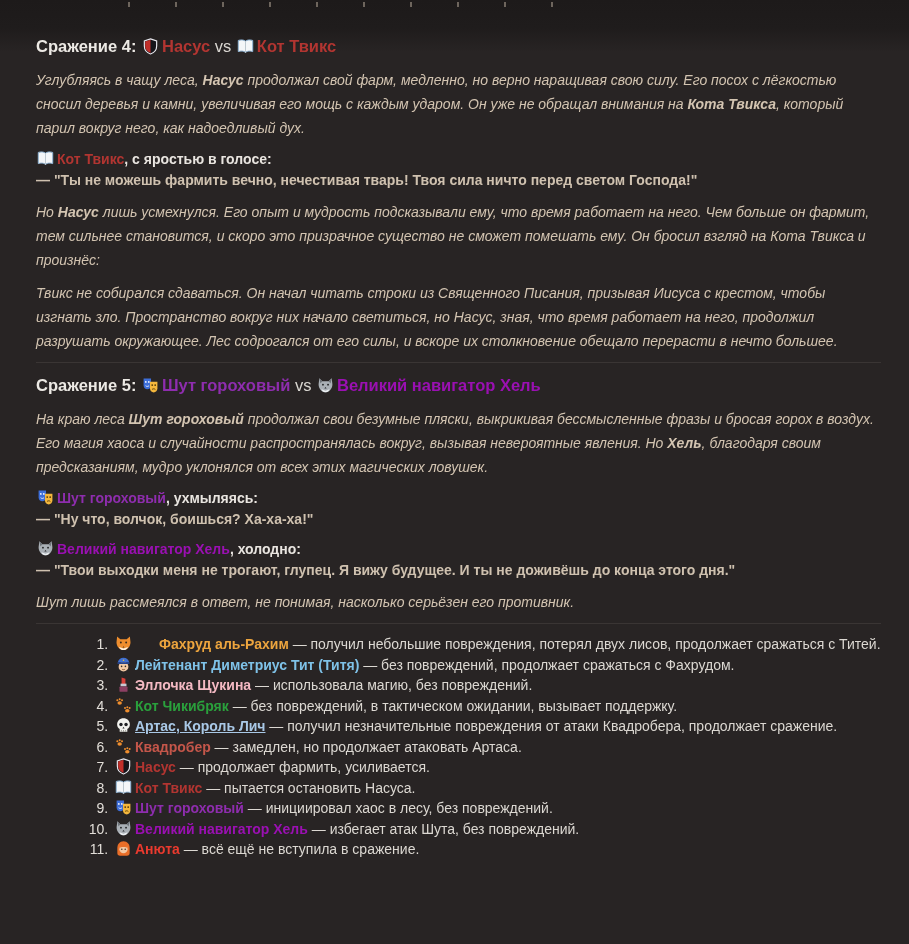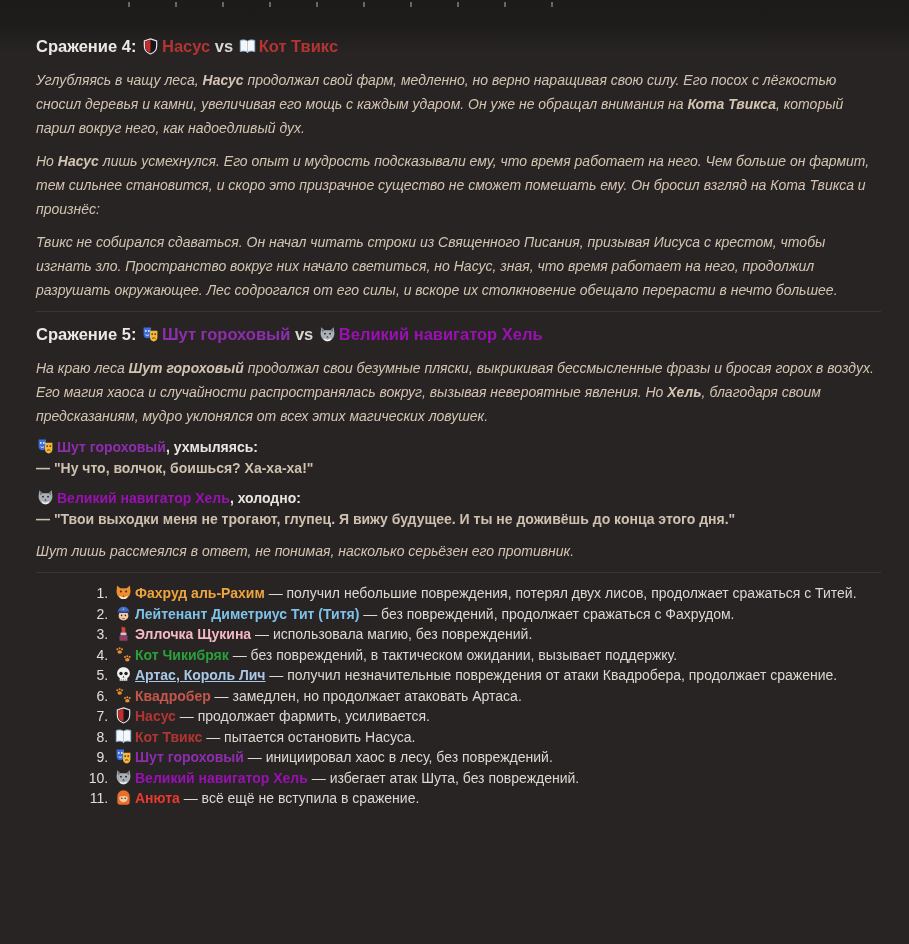--- a/index.html
+++ b/index.html
@@ -22,21 +22,21 @@
   }
   h3.status { margin: 12px 0 0; }
   p.narration {
     margin: 9px 0; line-height: 24px; font-style: italic; color: #d3c4b1;
   }
   p.narration b { font-weight: 700; }
   p.speech { margin: 9px 0; line-height: 21px; }
   .speaker-name { font-weight: 700; }
   .manner { font-weight: 700; color: #e9e5e0; }
   .quote { font-weight: 700; color: #cfc1af; }
-  .vs { font-weight: 700; color: #d9d6d1; }
+  .vs { font-weight: 400; color: #d9d6d1; }
   .fighter { font-weight: 700; }
   hr.section-divider { border: 0; border-top: 1px solid #3a3534; margin: 9px 0; }
   ol.status-list { margin: 10px 0 0; padding-left: 76px; }
   ol.status-list li {
     line-height: 20.5px; color: #dcd8d2; padding-left: 2px; font-size: 14px;
   }
   ol.status-list li::marker { color: #e2ded8; }
   .p-name { font-weight: 700; }
   .icon {
     display: inline-block; width: 17px; height: 17px;
@@ -51,20 +51,24 @@
   <div class="clipped-line"></div>
   <div class="content" id="content">
       <h3 class="battle">Сражение 4: <span class="icon"><svg viewBox="0 0 16 16">
             <path d="M8 .8l5.8 1.9v4.9c0 3.8-2.7 6.4-5.8 7.4-3.1-1-5.8-3.6-5.8-7.4V2.7z" fill="#15151a" stroke="#e8e8ee" stroke-width="1.1"></path>
             <path d="M8 1.6L3 3.2v4.4c0 3.2 2.2 5.5 5 6.4z" fill="#c22f2a"></path>
           </svg></span><span class="fighter" style="color: rgb(178, 53, 49);">Насус</span><span class="vs"> vs </span><span class="icon"><svg viewBox="0 0 16 16">
             <path d="M8 3C6.2 1.6 3.6 1.5 1.2 2.3v10.5c2.4-.8 5-.7 6.8.7 1.8-1.4 4.4-1.5 6.8-.7V2.3C12.4 1.5 9.8 1.6 8 3z" fill="#f4f6f8" stroke="#8fb4d6" stroke-width=".9"></path>
             <path d="M8 3v11" stroke="#b9c4cc" stroke-width=".9"></path>
           </svg></span><span class="fighter" style="color: rgb(178, 53, 49);">Кот Твикс</span></h3>
       <p class="narration">Углубляясь в чащу леса, <b>Насус</b> продолжал свой фарм, медленно, но верно наращивая свою силу. Его посох с лёгкостью сносил деревья и камни, увеличивая его мощь с каждым ударом. Он уже не обращал внимания на <b>Кота Твикса</b>, который парил вокруг него, как надоедливый дух.</p>
+      <p class="speech"><span class="icon"><svg viewBox="0 0 16 16">
+            <path d="M8 3C6.2 1.6 3.6 1.5 1.2 2.3v10.5c2.4-.8 5-.7 6.8.7 1.8-1.4 4.4-1.5 6.8-.7V2.3C12.4 1.5 9.8 1.6 8 3z" fill="#f4f6f8" stroke="#8fb4d6" stroke-width=".9"></path>
+            <path d="M8 3v11" stroke="#b9c4cc" stroke-width=".9"></path>
+          </svg></span><span class="speaker-name" style="color: rgb(178, 53, 49);">Кот Твикс</span><span class="manner">, с яростью в голосе:</span><br><span class="quote">— "Ты не можешь фармить вечно, нечестивая тварь! Твоя сила ничто перед светом Господа!"</span></p>
       <p class="narration">Но <b>Насус</b> лишь усмехнулся. Его опыт и мудрость подсказывали ему, что время работает на него. Чем больше он фармит, тем сильнее становится, и скоро это призрачное существо не сможет помешать ему. Он бросил взгляд на Кота Твикса и произнёс:</p>
       <p class="narration">Твикс не собирался сдаваться. Он начал читать строки из Священного Писания, призывая Иисуса с крестом, чтобы изгнать зло. Пространство вокруг них начало светиться, но Насус, зная, что время работает на него, продолжил разрушать окружающее. Лес содрогался от его силы, и вскоре их столкновение обещало перерасти в нечто большее.</p>
       <hr class="section-divider">
       <h3 class="battle">Сражение 5: <span class="icon"><svg viewBox="0 0 16 16">
             <path d="M1.5 1.5h7v6.2c0 2.3-1.6 3.8-3.5 3.8S1.5 10 1.5 7.7z" fill="#3d6ed9"></path>
             <circle cx="3.6" cy="4.6" r=".8" fill="#fff"></circle>
             <circle cx="6.4" cy="4.6" r=".8" fill="#fff"></circle>
             <path d="M3.4 8.2c1 .9 2.2.9 3.2 0" stroke="#fff" stroke-width=".8" fill="none"></path>
             <path d="M7.5 4.5h7v6.2c0 2.3-1.6 3.8-3.5 3.8s-3.5-1.5-3.5-3.8z" fill="#f4b73d"></path>
             <circle cx="9.6" cy="7.6" r=".8" fill="#4a3000"></circle>
@@ -101,21 +105,21 @@
           </svg></span><span class="speaker-name" style="color: rgb(154, 16, 178);">Великий навигатор Хель</span><span class="manner">, холодно:</span><br><span class="quote">— "Твои выходки меня не трогают, глупец. Я вижу будущее. И ты не доживёшь до конца этого дня."</span></p>
       <p class="narration">Шут лишь рассмеялся в ответ, не понимая, насколько серьёзен его противник.</p>
       <hr class="section-divider">
       <ol class="status-list">
         <li><span class="icon"><svg viewBox="0 0 16 16">
               <path d="M2 1.4L5 4h6l3-2.6.6 5.4c0 4.2-3.1 7.4-6.6 7.4S1.4 11 1.4 6.8z" fill="#ef8e2e"></path>
               <path d="M8 14.2c-2 0-3.8-1.3-4.2-3L8 12.6l4.2-1.4c-.4 1.7-2.2 3-4.2 3z" fill="#fdf3e3"></path>
               <circle cx="5.5" cy="7" r=".9" fill="#3a2a1a"></circle>
               <circle cx="10.5" cy="7" r=".9" fill="#3a2a1a"></circle>
               <path d="M8 10.6l-.9 1.1h1.8z" fill="#3a2a1a"></path>
-            </svg></span><span class="p-name" style="color: rgb(237, 165, 62);">Фахруд аль-Рахим</span> — получил небольшие повреждения, потерял двух лисов, продолжает сражаться с Титей.</li>
+            </svg></span><span class="p-name" style="color: rgb(237, 165, 62); margin-left: 24px;">Фахруд аль-Рахим</span> — получил небольшие повреждения, потерял двух лисов, продолжает сражаться с Титей.</li>
         <li><span class="icon"><svg viewBox="0 0 16 16">
               <circle cx="8" cy="10" r="4.6" fill="#f3c9a4"></circle>
               <path d="M2.6 6.2C3.2 3.2 5.2 1.6 8 1.6s4.8 1.6 5.4 4.6z" fill="#3f6fd1"></path>
               <rect x="2.2" y="5.8" width="11.6" height="1.7" rx=".85" fill="#27448c"></rect>
               <circle cx="8" cy="4" r=".7" fill="#f2c230"></circle>
               <circle cx="6.2" cy="9.8" r=".75" fill="#33302c"></circle>
               <circle cx="9.8" cy="9.8" r=".75" fill="#33302c"></circle>
               <path d="M6.6 12.4c.9.6 1.9.6 2.8 0" stroke="#7a4a2a" stroke-width=".8" fill="none"></path>
             </svg></span><span class="p-name" style="color: rgb(127, 194, 232); margin-top: 32px;">Лейтенант Диметриус Тит (Титя)</span> — без повреждений, продолжает сражаться с Фахрудом.</li>
         <li><span class="icon"><svg viewBox="0 0 16 16">

